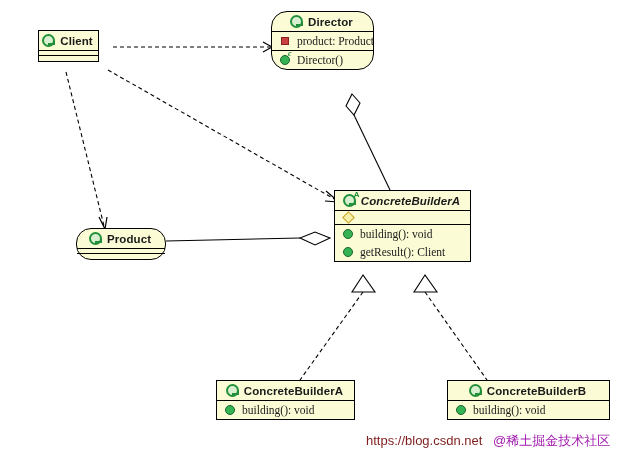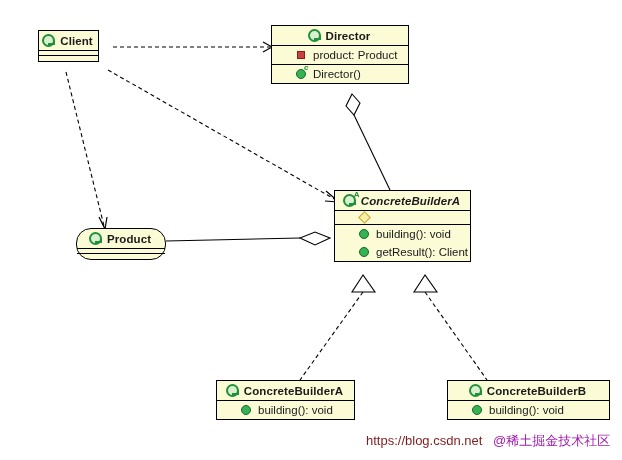--- a/index.html
+++ b/index.html
@@ -52,25 +52,26 @@
   .uml-section {
     border-bottom: 1px solid #000000;
     box-sizing: border-box;
   }
   .uml-section.last { border-bottom: none; }
   .uml-section.empty-thin { height: 5px; }
   .uml-row {
     display: flex;
     align-items: center;
     gap: 6px;
-    padding: 2px 6px 2px 23px;
+    padding: 2px 6px 2px 7px;
     font-size: 11.5px;
     color: #1a1a1a;
     white-space: nowrap;
     line-height: 14px;
+    font-family: Liberation Serif, serif;
   }
 
   
   .icn {
     display: inline-block;
     flex: 0 0 auto;
     position: relative;
   }
   .icn-class {
     width: 13px; height: 13px;
@@ -193,21 +194,21 @@
 
   <div class="uml-class" style="left:38px; top:30px; width:61px;">
     <div class="uml-header">
       <span class="icn icn-class"></span>
       <span class="uml-title">Client</span>
     </div>
     <div class="uml-section empty-thin"></div>
     <div class="uml-section empty-thin last"></div>
   </div>
 
-  <div class="uml-class" style="left:271px; top:25px; width:138px;">
+  <div class="uml-class" style="left:271px; top:11px; width:103px;border-radius:16px;">
     <div class="uml-header">
       <span class="icn icn-class"></span>
       <span class="uml-title">Director</span>
     </div>
     <div class="uml-section">
       <div class="uml-row">
         <span class="icn icn-field-private"></span>
         <span>product: Product</span>
       </div>
     </div>

